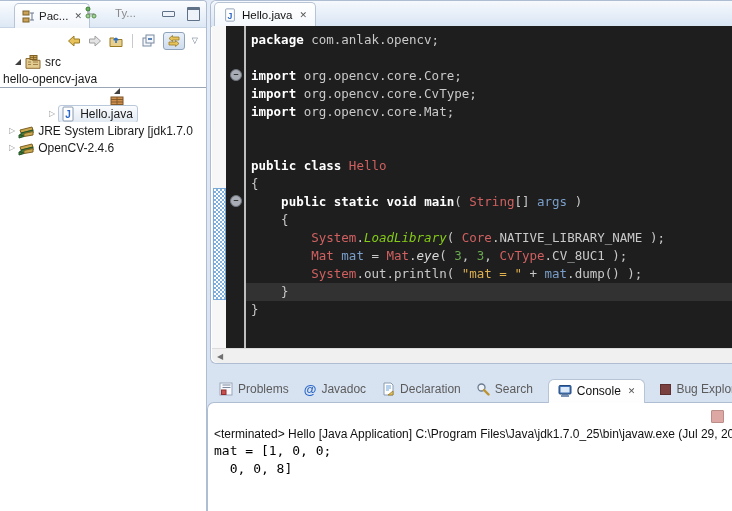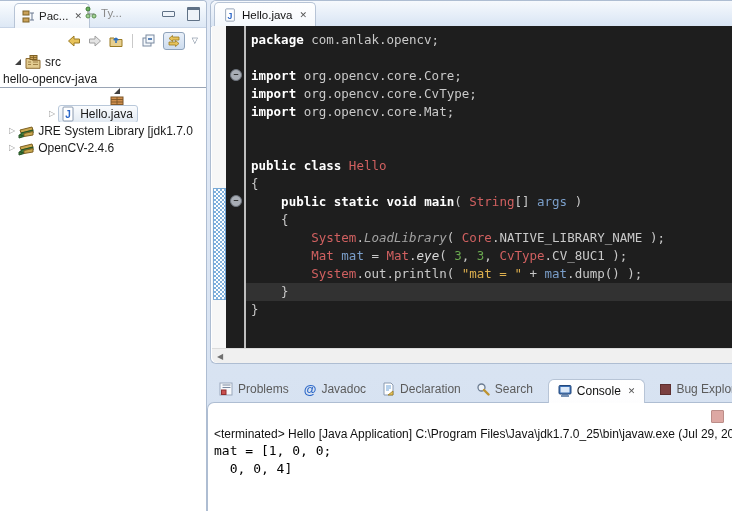--- a/index.html
+++ b/index.html
@@ -11,21 +11,21 @@
   }
   
   .view{position:absolute;background:#fff;border:1px solid #aebdd2;}
 
   
   #left-panel{left:0;top:0;width:206px;height:511px;border-left:none;border-radius:0 4px 0 0;}
   .lp-tabbar{height:26px;background:linear-gradient(#fbfdff,#dde8f5);border-bottom:1px solid #c7d4e6;position:relative;border-radius:0 4px 0 0;}
   .tab-active-left{position:absolute;left:14px;top:2px;height:24px;display:flex;align-items:center;gap:4px;
     padding:0 7px;background:linear-gradient(#ffffff,#f2f6fb);border:1px solid #b7c4d6;border-bottom:none;
     border-radius:5px 5px 0 0;font-size:11.5px;color:#222;}
-  .tab-inactive-left{position:absolute;left:84px;top:5px;display:flex;align-items:center;gap:4px;font-size:11.5px;color:#8a8a8a;}
+  .tab-inactive-left{position:absolute;left:84px;top:5px;display:flex;align-items:center;gap:18px;font-size:11.5px;color:#8a8a8a;}
   .close-x{font-size:9px;color:#555;padding-left:2px;cursor:default;}
   .winbtns{position:absolute;right:6px;top:6px;display:flex;gap:12px;}
   .min-glyph{width:11px;height:4px;border:1px solid #5f7186;border-radius:1px;background:#eef3f9;margin-top:4px;}
   .max-glyph{width:11px;height:10px;border:1px solid #5f7186;border-top:3px solid #5f7186;border-radius:1px;background:#eef3f9;}
   .lp-toolbar{height:25px;display:flex;align-items:center;justify-content:flex-end;gap:7px;padding-right:8px;background:#fff;}
   .tbsep{width:1px;height:14px;background:#c9c9c9;margin:0 2px;}
   .pressed-btn{border:1px solid #8fa3bb;background:linear-gradient(#e9f0f9,#cddcee);border-radius:3px;padding:1px 3px;display:flex;align-items:center;}
   .dd-arrow{font-size:8px;color:#68798e;}
   
   .tree{font-size:12px;color:#1a1a1a;}
@@ -57,21 +57,21 @@
     font-size:12.5px;line-height:18px;color:#c9c9c9;white-space:pre;overflow:hidden;}
   .code-line{height:18px;padding-left:5px;}
   .code-line.cur{background:#323232;}
   .tk-kw{color:#ffffff;font-weight:bold;}
   .tk-pl{color:#c9c9c9;}
   .tk-ty{color:#d06060;}
   .tk-vr{color:#7a9ec9;}
   .tk-nu{color:#6aa84f;}
   .tk-st{color:#ddaf4e;}
   .tk-mi{color:#d8d8d8;font-style:italic;}
-  .tk-mr{color:#a3a3a3;font-style:italic;text-align:center;}
+  .tk-mr{color:#84cc16;font-style:italic;text-align:center;}
   .hscroll{position:absolute;left:1px;right:0;bottom:0;height:14px;background:#f0f0f0;border-top:1px solid #dcdcdc;
     display:flex;align-items:center;border-radius:0 0 0 6px;}
   .hs-arrow{font-size:8px;color:#707070;padding-left:5px;}
 
   
   .bp-tabs{position:absolute;left:207px;top:375px;right:0;height:28px;display:flex;align-items:center;
     gap:15px;padding-left:12px;overflow:hidden;font-size:12px;color:#5b5b5b;z-index:3;}
   .bp-tab{display:flex;align-items:center;gap:5px;white-space:nowrap;}
   .bp-tab-active{display:flex;align-items:center;gap:5px;background:linear-gradient(#ffffff,#fdfdfe);
     border:1px solid #b7c4d6;border-bottom:none;border-radius:6px 6px 0 0;padding:4px 9px 7px 9px;
@@ -267,14 +267,14 @@
     <span>Bug Explorer</span>
   </div>
 
 </div>
 
 <div class="view" id="console-view">
   <div class="console-toolbar">
     <div class="terminate-glyph"></div>
   </div>
   <div class="console-header">&lt;terminated&gt; Hello [Java Application] C:\Program Files\Java\jdk1.7.0_25\bin\javaw.exe (Jul 29, 20</div>
-  <div class="console-out"><div>mat = [1, 0, 0;</div><div>  0, 0, 4]</div></div>
+  <div class="console-out"><div>mat = [1, 0, 0;</div><div>  0, 0, 8]</div></div>
 </div>
 
 </body></html>

